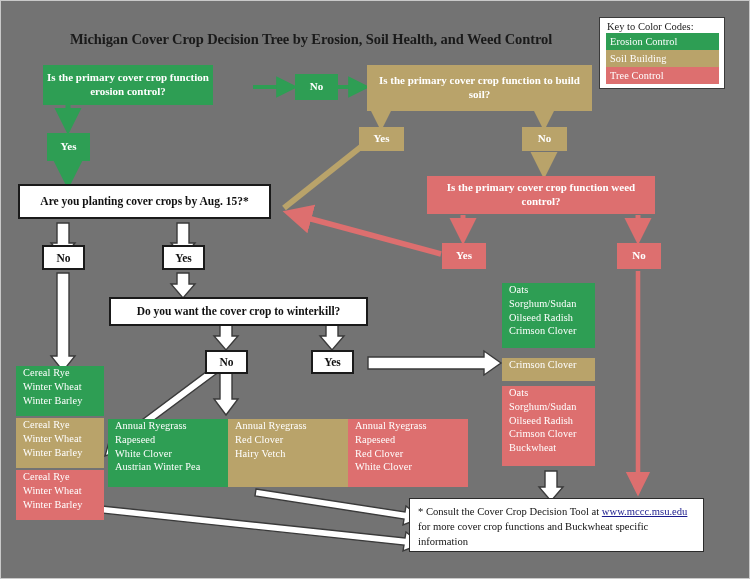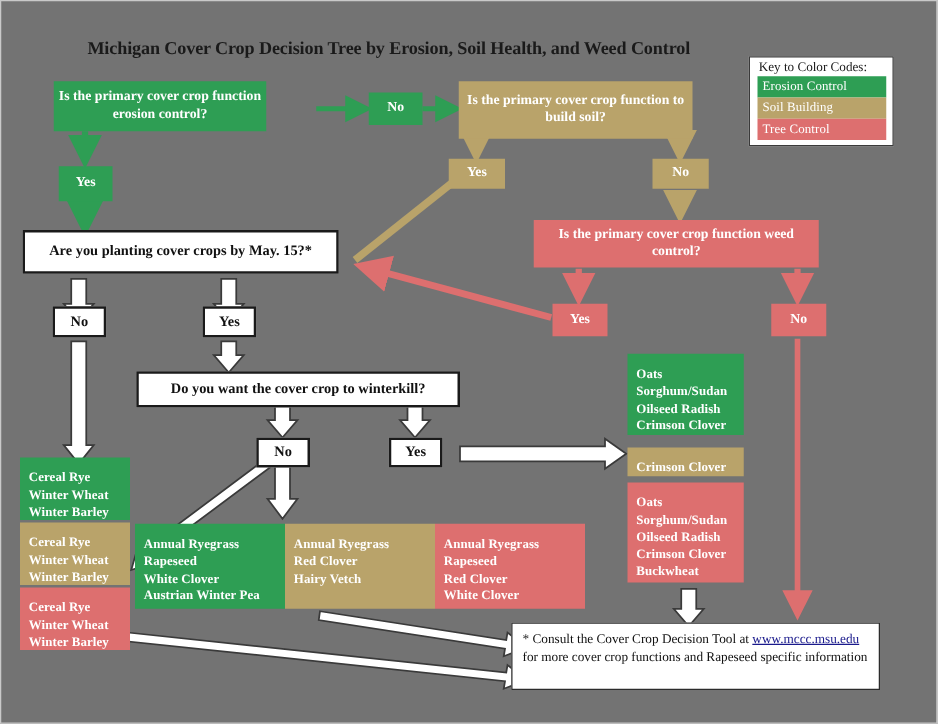--- a/index.html
+++ b/index.html
@@ -68,29 +68,29 @@
     color: #111111;
     font-weight: bold;
     font-size: 11.5px;
   }
 
   
   .crop {
     color: #ffffff;
     font-size: 10.3px;
     line-height: 1.34;
-    padding: 10px 6px 4px 7px;
+    padding: 0 6px 4px 7px;
     white-space: pre-line;
-    font-weight: bold;
+    font-weight: normal;
     letter-spacing: 0.1px;
   }
 
   
   #legend {
-    left: 598px; top: 44px; width: 116px; height: 72px;
+    left: 598px; top: 16px; width: 126px; height: 72px;
     background: #ffffff;
     border: 1.6px solid #3a3a3a;
     padding: 3px 5px 4px 6px;
   }
   #legend-title {
     font-size: 10.5px;
     color: #1a1a1a;
     margin-bottom: 1px;
     padding-left: 1px;
   }
@@ -241,29 +241,29 @@
     <div id="legend-title">Key to Color Codes:</div>
     <div class="legend-band green">Erosion Control</div>
     <div class="legend-band tan">Soil Building</div>
     <div class="legend-band red">Tree Control</div>
   </div>
 
   <div class="abs cbox green" style="left:42px; top:64px; width:170px; height:40px;">Is the primary cover crop function erosion control?</div>
 
   <div class="abs cbox green" style="left:294px; top:73px; width:43px; height:26px;">No</div>
 
-  <div class="abs cbox tan" style="left:366px; top:64px; width:187px; height:46px;">Is the primary cover crop function to build soil?</div>
+  <div class="abs cbox tan" style="left:366px; top:64px; width:225px; height:46px;">Is the primary cover crop function to build soil?</div>
 
   <div class="abs cbox green" style="left:46px; top:132px; width:43px; height:28px;">Yes</div>
 
   <div class="abs cbox tan" style="left:358px; top:126px; width:45px; height:24px;">Yes</div>
 
   <div class="abs cbox tan" style="left:521px; top:126px; width:45px; height:24px;">No</div>
 
-  <div class="abs qbox" style="left:17px; top:183px; width:253px; height:35px;">Are you planting cover crops by May. 15?*</div>
+  <div class="abs qbox" style="left:17px; top:183px; width:253px; height:35px;">Are you planting cover crops by Aug. 15?*</div>
 
   <div class="abs cbox red" style="left:426px; top:175px; width:228px; height:38px;">Is the primary cover crop function weed control?</div>
 
   <div class="abs wbox" style="left:41px; top:244px; width:43px; height:25px;">No</div>
 
   <div class="abs wbox" style="left:161px; top:244px; width:43px; height:25px;">Yes</div>
 
   <div class="abs cbox red" style="left:441px; top:242px; width:44px; height:26px;">Yes</div>
 
   <div class="abs cbox red" style="left:616px; top:242px; width:44px; height:26px;">No</div>
@@ -300,15 +300,15 @@
 White Clover
 Austrian Winter Pea</div>
   <div class="abs crop tan" style="left:227px; top:418px; width:120px; height:68px;">Annual Ryegrass
 Red Clover
 Hairy Vetch</div>
   <div class="abs crop red" style="left:347px; top:418px; width:120px; height:68px;">Annual Ryegrass
 Rapeseed
 Red Clover
 White Clover</div>
 
-  <div class="abs" id="footnote"><span>* Consult the Cover Crop Decision Tool at </span><span class="lnk">www.mccc.msu.edu</span><span> for more cover crop functions and Rapeseed specific information</span></div>
+  <div class="abs" id="footnote"><span>* Consult the Cover Crop Decision Tool at </span><span class="lnk">www.mccc.msu.edu</span><span> for more cover crop functions and Buckwheat specific information</span></div>
 
 </div>
 
 </body></html>

